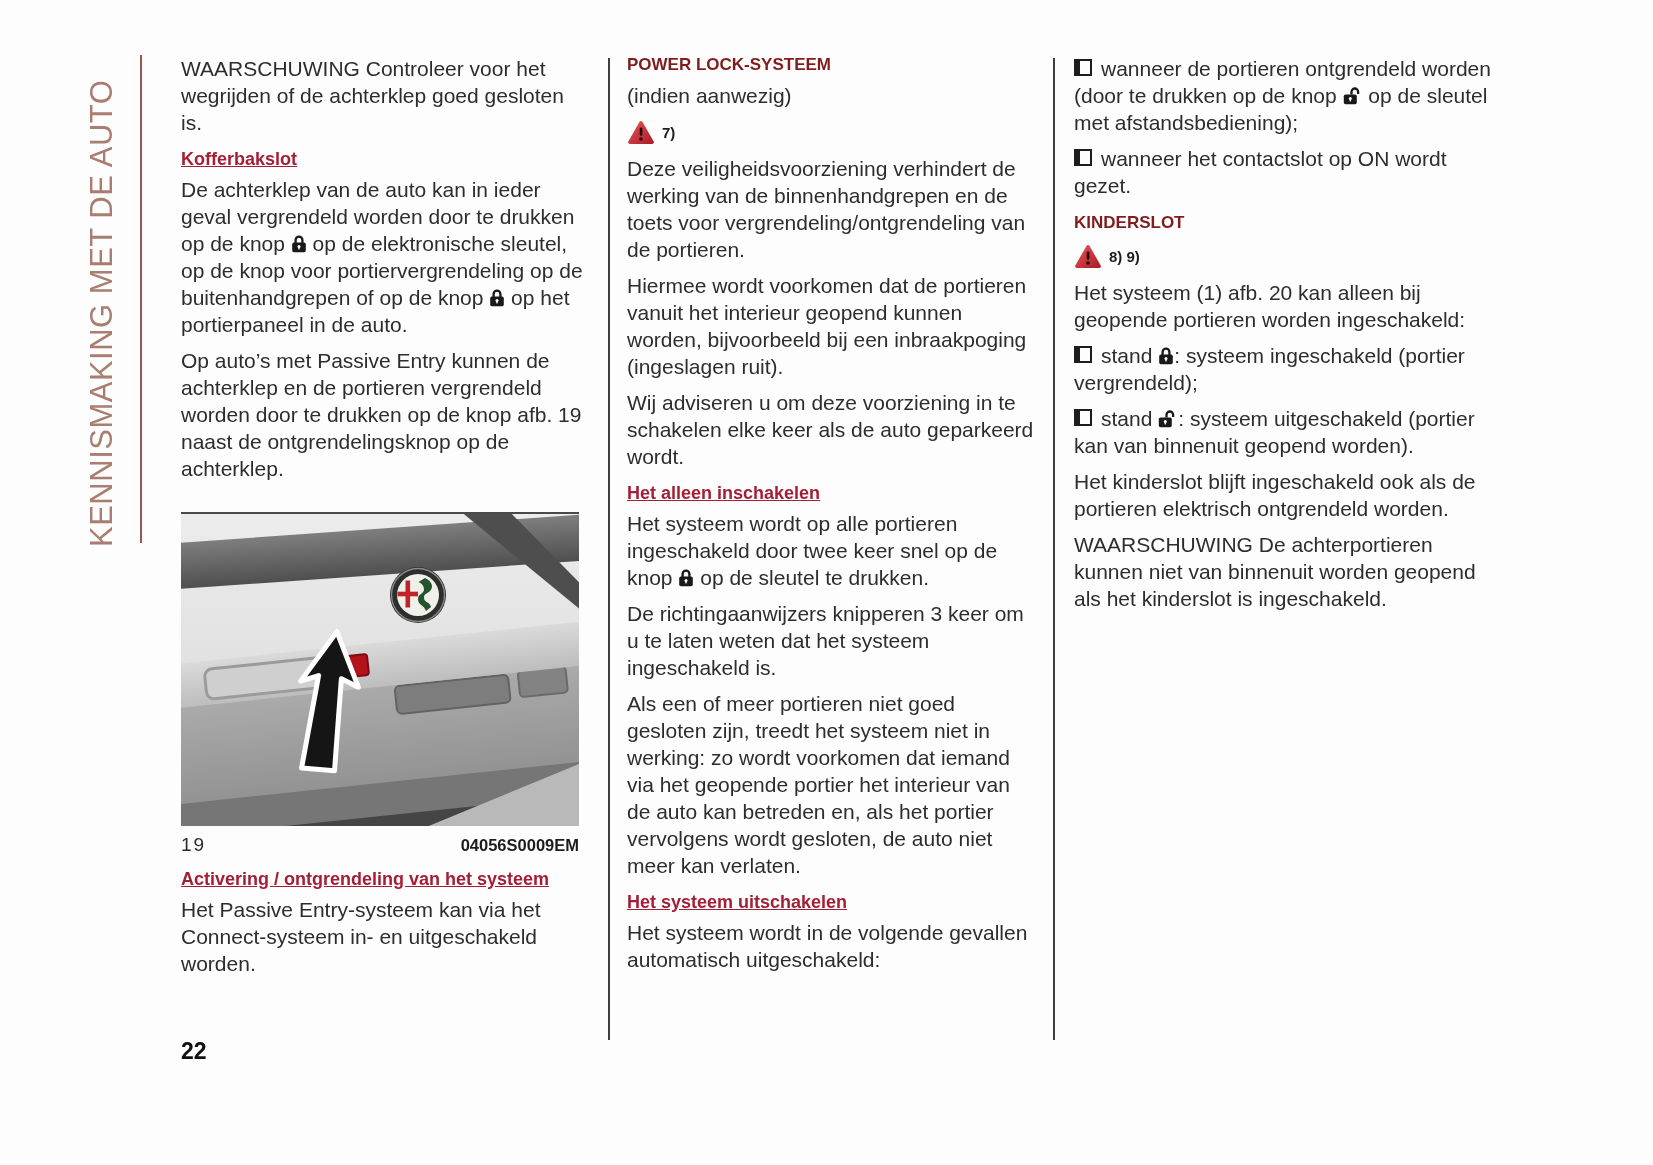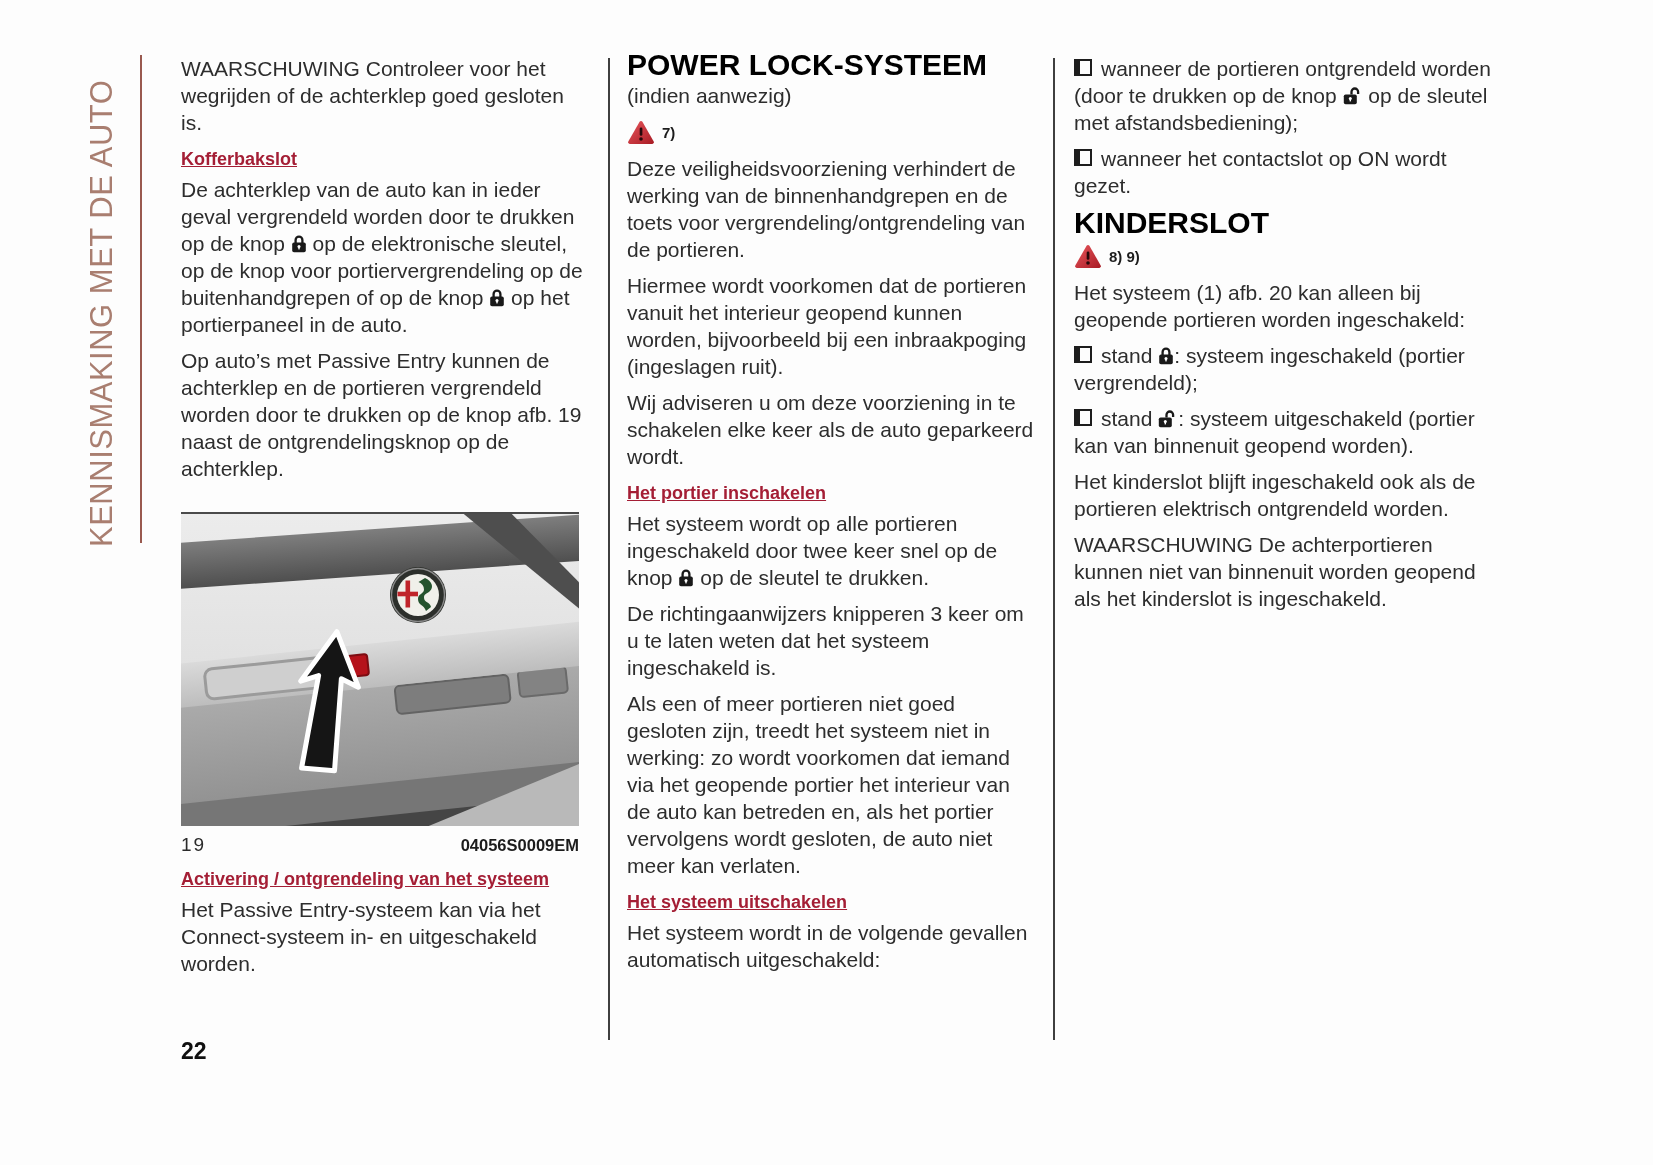--- a/index.html
+++ b/index.html
@@ -16,21 +16,21 @@
   .side-rule{position:absolute;left:140px;top:55px;width:2px;height:488px;background:#99594F;}
   
   .col{position:absolute;top:55px;}
   .col1{left:181px;width:402px;}
   .col2{left:627px;top:50px;width:412px;}
   .col3{left:1074px;top:55px;width:422px;}
   .vsep{position:absolute;top:58px;width:2px;height:982px;background:#3f3f3f;}
   .sep1{left:608px;} .sep2{left:1053px;}
   
   .para{margin:0 0 9px 0;font-size:21px;line-height:27px;}
-  .caps-heading{margin:0 0 2px 0;font-size:30px;line-height:30px;font-weight:bold;color:#000000;letter-spacing:0;}
+  .caps-heading{margin:0 0 2px 0;font-size:17px;line-height:30px;font-weight:bold;color:#7f1d1d;letter-spacing:0;}
   .sub-heading{margin:10px 0 3px 0;font-size:18px;line-height:27px;font-weight:bold;color:#A41E35;text-decoration:underline;}
   .warning-row{margin:4px 0 9px 0;height:28px;display:flex;align-items:center;gap:7px;}
   .warn-refs{font-size:15px;font-weight:bold;color:#1c1c1c;}
   .inline-icon{display:inline-block;vertical-align:-2px;line-height:0;}
   .sq{display:inline-block;width:10px;height:13px;border:2.5px solid #1d1d1d;border-left-width:6px;margin-right:9px;}
   
   .figure{margin-top:30px;}
   .photo{position:relative;width:398px;height:312px;background:linear-gradient(180deg,#ececec,#d6d6d6);overflow:hidden;border-top:2px solid #4a4a4a;}
   .ph-lower{position:absolute;left:-20px;top:168px;width:460px;height:115px;background:linear-gradient(180deg,#ababab,#8f8f8f);transform:rotate(-6deg);}
   .ph-bottom1{position:absolute;left:-20px;top:268px;width:460px;height:46px;background:#767676;transform:rotate(-6deg);}
@@ -136,21 +136,21 @@
               </defs>
               <path d="M12.6 1.8 a1.7 1.7 0 0 1 2.8 0 l11.3 19.6 a1.7 1.7 0 0 1 -1.4 2.5 H2.7 a1.7 1.7 0 0 1 -1.4 -2.5 Z" fill="url(#wgrad)"></path>
               <rect x="12.7" y="7.5" width="2.7" height="8.2" rx="1.3" fill="#26080a"></rect>
               <circle cx="14" cy="19" r="1.8" fill="#26080a"></circle>
             </svg></span>
           <b class="warn-refs">7)</b>
         </div>
         <p class="para">Deze veiligheidsvoorziening verhindert de werking van de binnenhandgrepen en de toets voor vergrendeling/ontgrendeling van de portieren.</p>
         <p class="para">Hiermee wordt voorkomen dat de portieren vanuit het interieur geopend kunnen worden, bijvoorbeeld bij een inbraakpoging (ingeslagen ruit).</p>
         <p class="para">Wij adviseren u om deze voorziening in te schakelen elke keer als de auto geparkeerd wordt.</p>
-        <h3 class="sub-heading">Het portier inschakelen</h3>
+        <h3 class="sub-heading">Het alleen inschakelen</h3>
         <p class="para">Het systeem wordt op alle portieren ingeschakeld door twee keer snel op de knop <span class="inline-icon"><svg width="16" height="18" viewBox="0 0 16 18">
               <path d="M4.6 8 V5 a3.4 3.4 0 0 1 6.8 0 V8" fill="none" stroke="#191919" stroke-width="2.3"></path>
               <rect x="1.2" y="7.5" width="13.6" height="9.8" rx="1.8" fill="#191919"></rect>
               <circle cx="8" cy="11.4" r="1.5" fill="#ffffff"></circle>
               <rect x="7.3" y="11.6" width="1.4" height="2.8" fill="#ffffff"></rect>
             </svg></span> op de sleutel te drukken.</p>
         <p class="para">De richtingaanwijzers knipperen 3 keer om u te laten weten dat het systeem ingeschakeld is.</p>
         <p class="para">Als een of meer portieren niet goed gesloten zijn, treedt het systeem niet in werking: zo wordt voorkomen dat iemand via het geopende portier het interieur van de auto kan betreden en, als het portier vervolgens wordt gesloten, de auto niet meer kan verlaten.</p>
         <h3 class="sub-heading">Het systeem uitschakelen</h3>
         <p class="para">Het systeem wordt in de volgende gevallen automatisch uitgeschakeld:</p>

